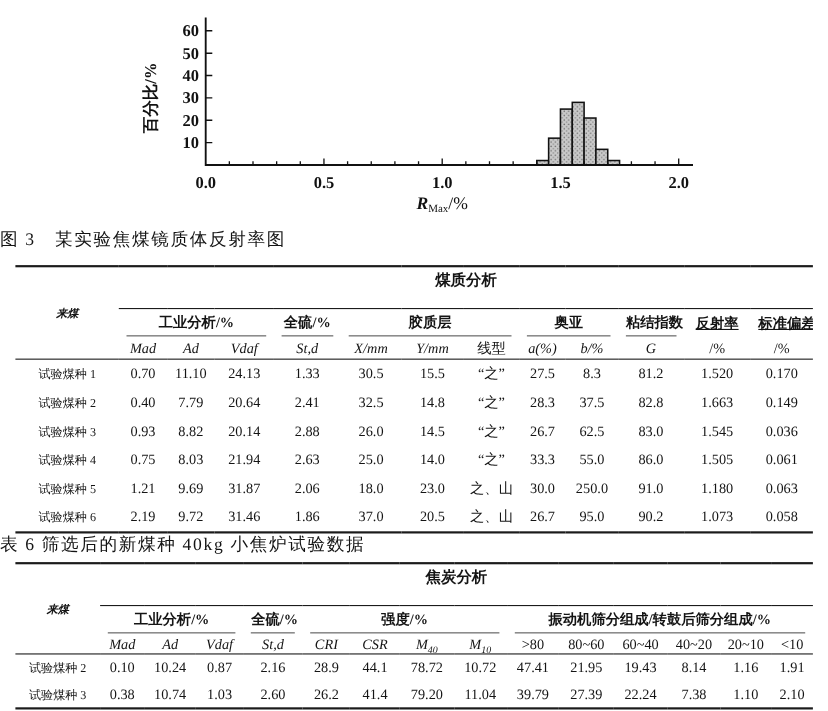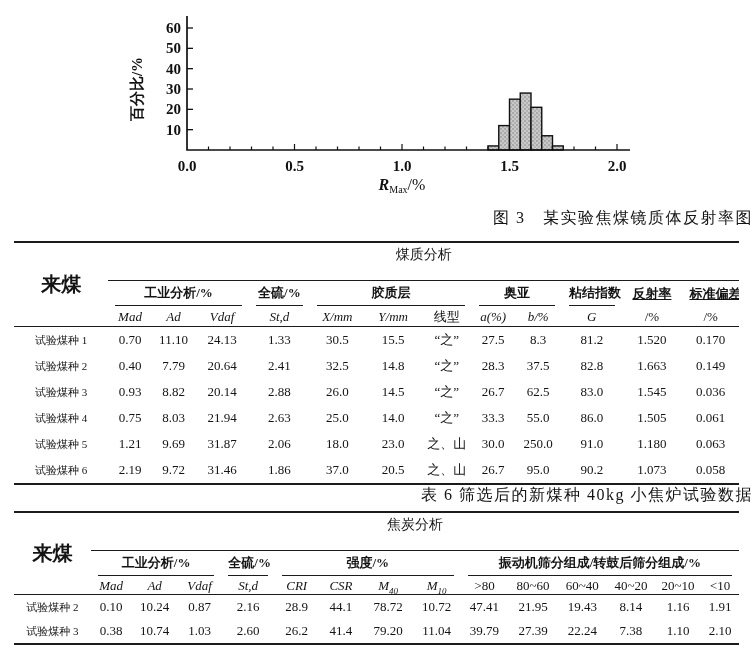--- a/index.html
+++ b/index.html
@@ -4,36 +4,36 @@
 <style>
   html,body{margin:0;padding:0;background:#ffffff;}
   .page{
     position:relative;width:753px;height:646px;background:#fff;
     font-family:"Liberation Serif","DejaVu Serif",serif;color:#141414;overflow:hidden;
   }
   
   .fig{width:753px;height:198px;}
   .fig svg{display:block;}
   
-  .caption{text-align:right;font-size:16px;letter-spacing:1.5px;font-weight:500;}
+  .caption{text-align:left;font-size:16px;letter-spacing:1.5px;font-weight:500;}
   #fig-caption{margin-top:10px;}
   #t5-caption{margin-top:6px;}
   #t6-caption{margin-bottom:5px;}
   
   table{
     border-collapse:collapse;table-layout:fixed;width:725px;margin:12px 0 0 14px;
     border-top:2px solid #1b1b1b;border-bottom:2px solid #1b1b1b;
   }
   #table6{margin-top:0;}
   th,td{
     font-size:13px;text-align:center;vertical-align:middle;padding:2px 1px;
     font-weight:normal;white-space:nowrap;overflow:hidden;
   }
-  th.stub{font-weight:bold;font-size:20px;border-bottom:1px solid #1b1b1b;}
-  th.top{font-weight:normal;font-size:14px;border-bottom:1px solid #1b1b1b;padding:3px 0 16px;}
+  th.stub{font-weight:bold;font-size:10px;border-bottom:1px solid #1b1b1b;font-style:italic;}
+  th.top{font-weight:bold;font-size:14px;border-bottom:1px solid #1b1b1b;padding:3px 0 16px;}
   th.grp{font-weight:bold;padding:1px 0 0;}
   th.grp span{display:block;margin:0 7px;padding:2px 0 3px;border-bottom:1px solid #1b1b1b;}
   th.grp.nou span{border-bottom:none;text-decoration:underline;}
   tr.subrow th{border-bottom:1px solid #1b1b1b;padding:2px 0 0;font-size:13px;}
   .it{font-style:italic;}
   sub{font-size:9px;line-height:0;}
   tbody th{font-weight:normal;font-size:11px;}
   tbody tr td, tbody tr th{padding-top:4px;padding-bottom:4px;}
 </style>
 </head>

